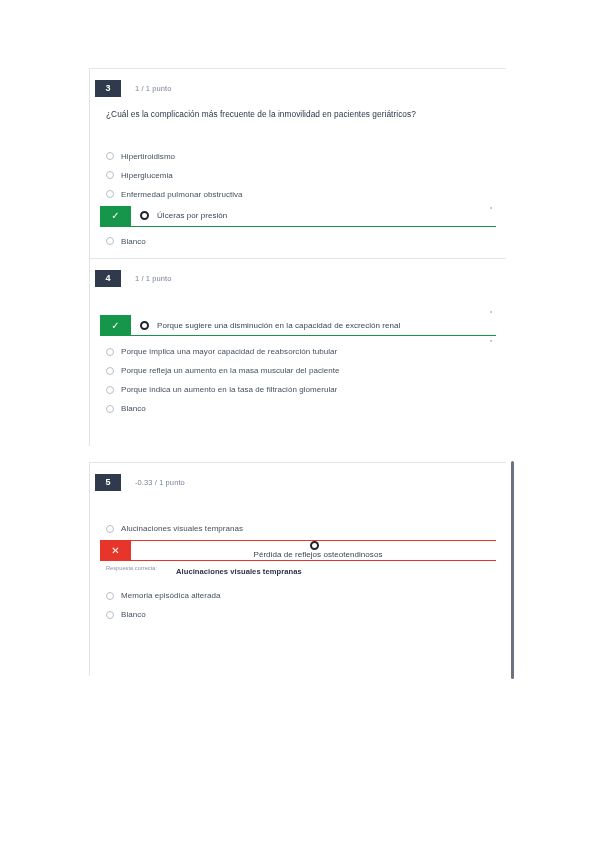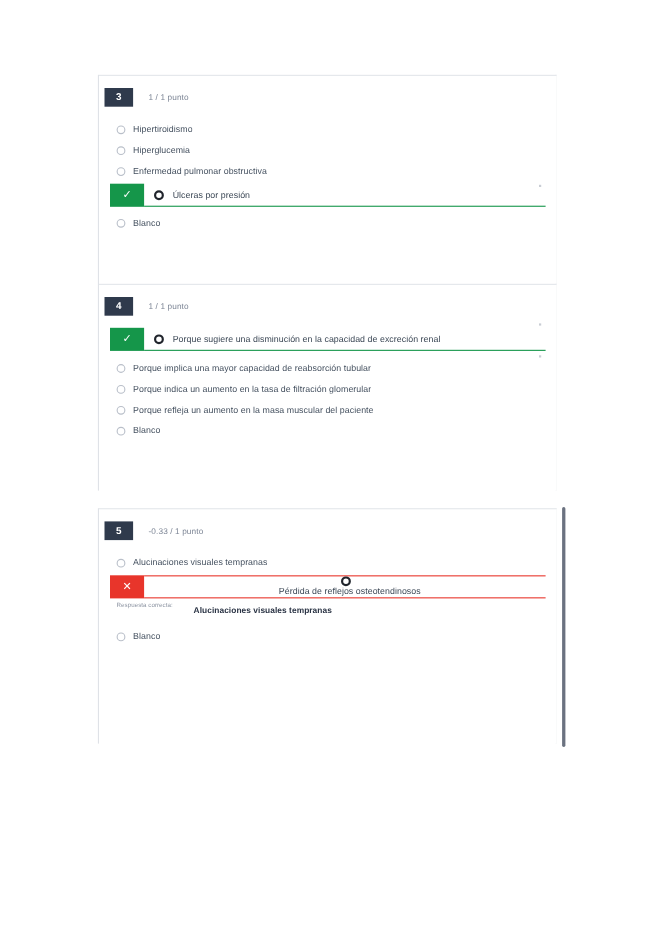--- a/index.html
+++ b/index.html
@@ -98,21 +98,21 @@
   .q-text {
     padding: 9px 18px 0 16px;
     font-size: 8.3px;
     line-height: 1.55;
     color: #2b3445;
     letter-spacing: .05px;
   }
 
   
   .options {
-    margin-top: 9px;
+    margin-top: 26px;
     padding: 0 10px 0 10px;
   }
   .opt {
     display: flex;
     align-items: center;
     height: 19px;
     padding-left: 6px;
     font-size: 8px;
     color: #44505f;
     letter-spacing: .05px;
@@ -215,20 +215,21 @@
   <div class="gutter-rule g2"></div>
   <div class="right-edge r1"></div>
   <div class="right-edge r2"></div>
   <div class="scroll-thumb"></div>
 
   <div class="card card-a">
     <div class="q-head">
       <div class="q-num">3</div>
       <div class="q-score">1 / 1 punto</div>
     </div>
+    <div class="q-text">¿Cuál es la complicación más frecuente de la inmovilidad en pacientes geriátricos?</div>
     <div class="options">
 
       <div class="opt">
         <span class="radio"></span>
         <span class="opt-label">Hipertiroidismo</span>
       </div>
 
       <div class="opt">
         <span class="radio"></span>
         <span class="opt-label">Hiperglucemia</span>
@@ -273,26 +274,26 @@
         <div class="speck" style="right:4px; bottom:-6px;"></div>
       </div>
 
       <div class="opt" style="margin-top:6px;">
         <span class="radio"></span>
         <span class="opt-label">Porque implica una mayor capacidad de reabsorción tubular</span>
       </div>
 
       <div class="opt">
         <span class="radio"></span>
+        <span class="opt-label">Porque refleja un aumento en la masa muscular del paciente</span>
+      </div>
+
+      <div class="opt">
+        <span class="radio"></span>
         <span class="opt-label">Porque indica un aumento en la tasa de filtración glomerular</span>
-      </div>
-
-      <div class="opt">
-        <span class="radio"></span>
-        <span class="opt-label">Porque refleja un aumento en la masa muscular del paciente</span>
       </div>
 
       <div class="opt">
         <span class="radio"></span>
         <span class="opt-label">Blanco</span>
       </div>
 
     </div>
   </div>
 
@@ -315,20 +316,24 @@
           <span class="radio-sel"></span>
           <span class="graded-label">Pérdida de reflejos osteotendinosos</span>
         </div>
       </div>
 
       <div class="correct-hint">
         <div class="hint-label">Respuesta correcta:</div>
         <div class="hint-value">Alucinaciones visuales tempranas</div>
       </div>
 
+      <div class="opt">
+        <span class="radio"></span>
+        <span class="opt-label">Memoria episódica alterada</span>
+      </div>
 
       <div class="opt">
         <span class="radio"></span>
         <span class="opt-label">Blanco</span>
       </div>
 
     </div>
   </div>
 
 </div>

